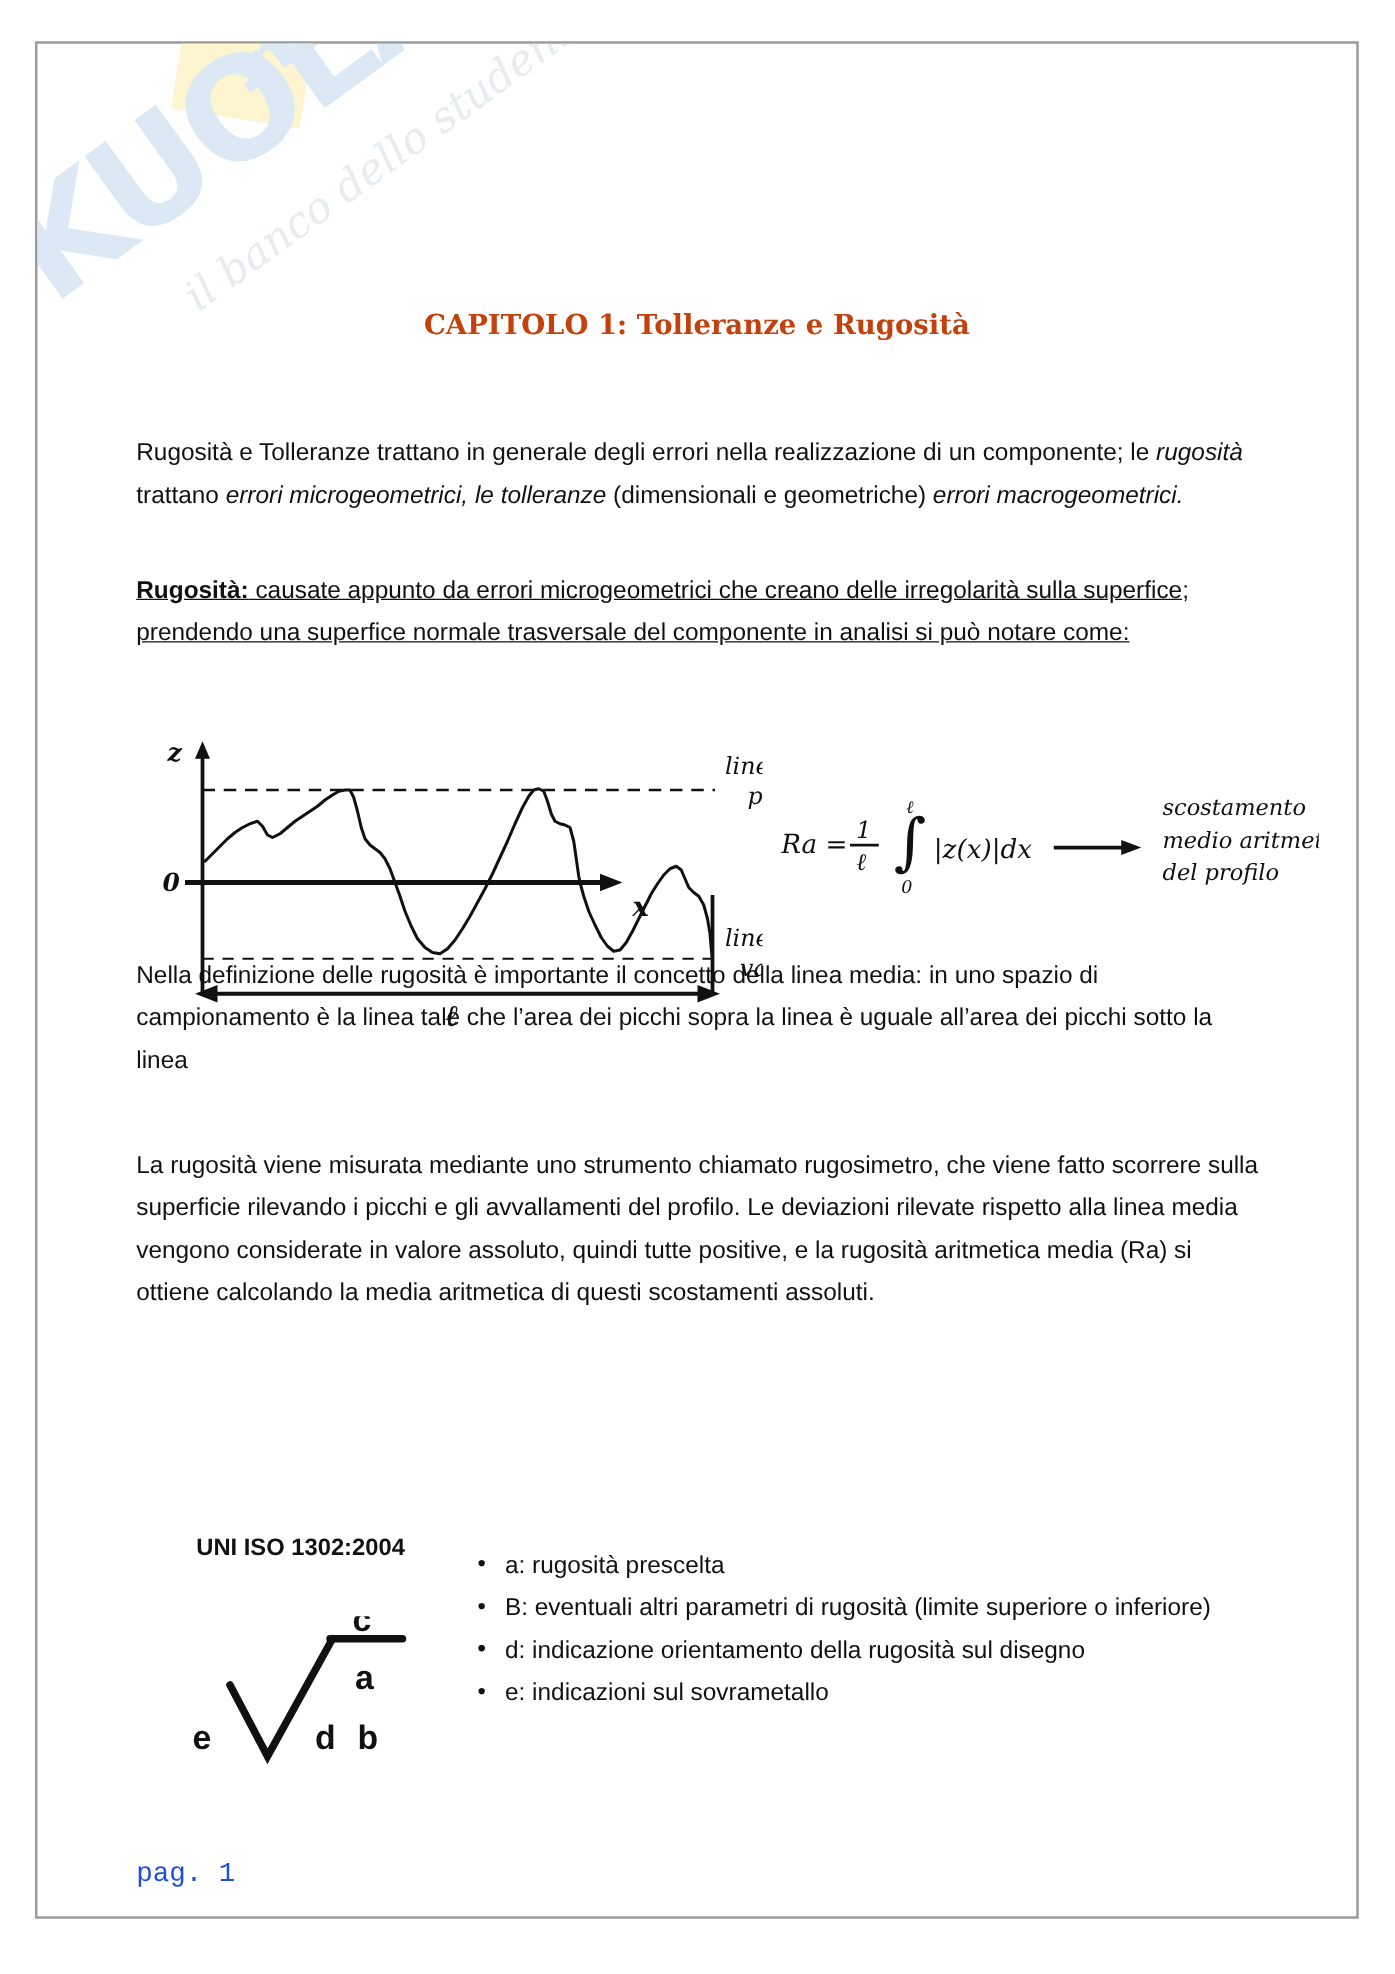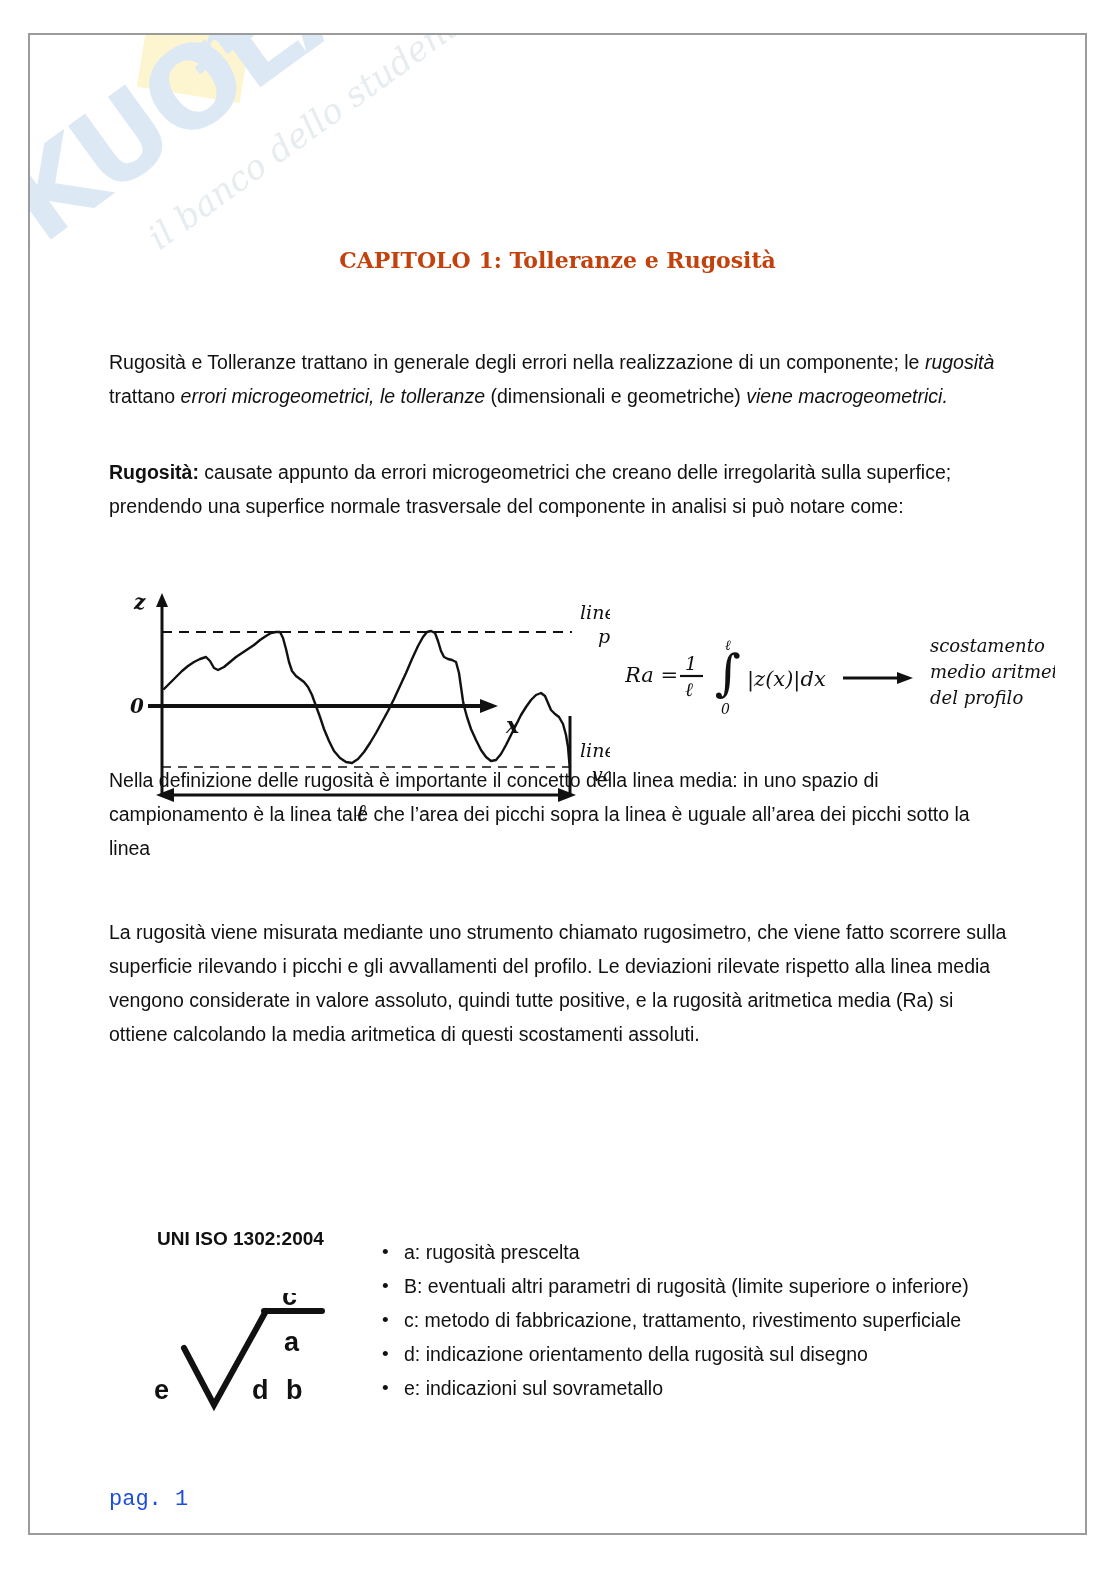--- a/index.html
+++ b/index.html
@@ -131,21 +131,21 @@
     font-family: "Liberation Sans", sans-serif;
     font-size: 19.5px;
     line-height: 34px;
     color: #111111;
     text-align: left;
   }
   .body-block i { font-style: italic; }
   .body-block b { font-weight: 700; }
 
   #para-intro  { top: 310px; }
-  #para-rugo   { top: 420px; }
+  #para-rugo   { top: 420px; text-decoration: underline; }
   #para-media  { top: 728px; }
   #para-misura { top: 880px; }
   #para-rz     { top: 1050px; }
 
   
   #profile-figure {
     position: absolute;
     left: 90px;
     top: 548px;
     width: 490px;
@@ -227,21 +227,21 @@
     <div class="wm-dotnet">.net</div>
     <div class="wm-sub">il banco dello studente</div>
   </div>
 
   <div id="content">
 
 
     <div id="chapter-heading">CAPITOLO 1: Tolleranze e Rugosità</div>
 
     <div class="body-block" id="para-intro">
-      <span>Rugosità e Tolleranze trattano in generale degli errori nella realizzazione di un componente; le </span><i>rugosità</i><span> trattano </span><i>errori microgeometrici, le tolleranze</i><span> (dimensionali e geometriche) </span><i>viene macrogeometrici.</i>
+      <span>Rugosità e Tolleranze trattano in generale degli errori nella realizzazione di un componente; le </span><i>rugosità</i><span> trattano </span><i>errori microgeometrici, le tolleranze</i><span> (dimensionali e geometriche) </span><i>errori macrogeometrici.</i>
     </div>
 
     <div class="body-block" id="para-rugo">
       <b>Rugosità:</b><span> causate appunto da errori microgeometrici che creano delle irregolarità sulla superfice; prendendo una superfice normale trasversale del componente in analisi si può notare come:</span>
     </div>
 
     <div id="profile-figure">
       <svg width="490" height="240" viewBox="0 0 490 240" xmlns="http://www.w3.org/2000/svg">
 
         <line x1="42" y1="212" x2="42" y2="18" stroke="#111" stroke-width="3"></line>
@@ -344,21 +344,20 @@
       <li>
         <span class="bullet">•</span>
         <span>a: rugosità prescelta</span>
       </li>
       <li>
         <span class="bullet">•</span>
         <span>B: eventuali altri parametri di rugosità (limite superiore o inferiore)</span>
       </li>
       <li>
         <span class="bullet">•</span>
-        <span>c: metodo di fabbricazione, trattamento, rivestimento superficiale</span>
       </li>
       <li>
         <span class="bullet">•</span>
         <span>d: indicazione orientamento della rugosità sul disegno</span>
       </li>
       <li>
         <span class="bullet">•</span>
         <span>e: indicazioni sul sovrametallo</span>
       </li>
     </ul>

